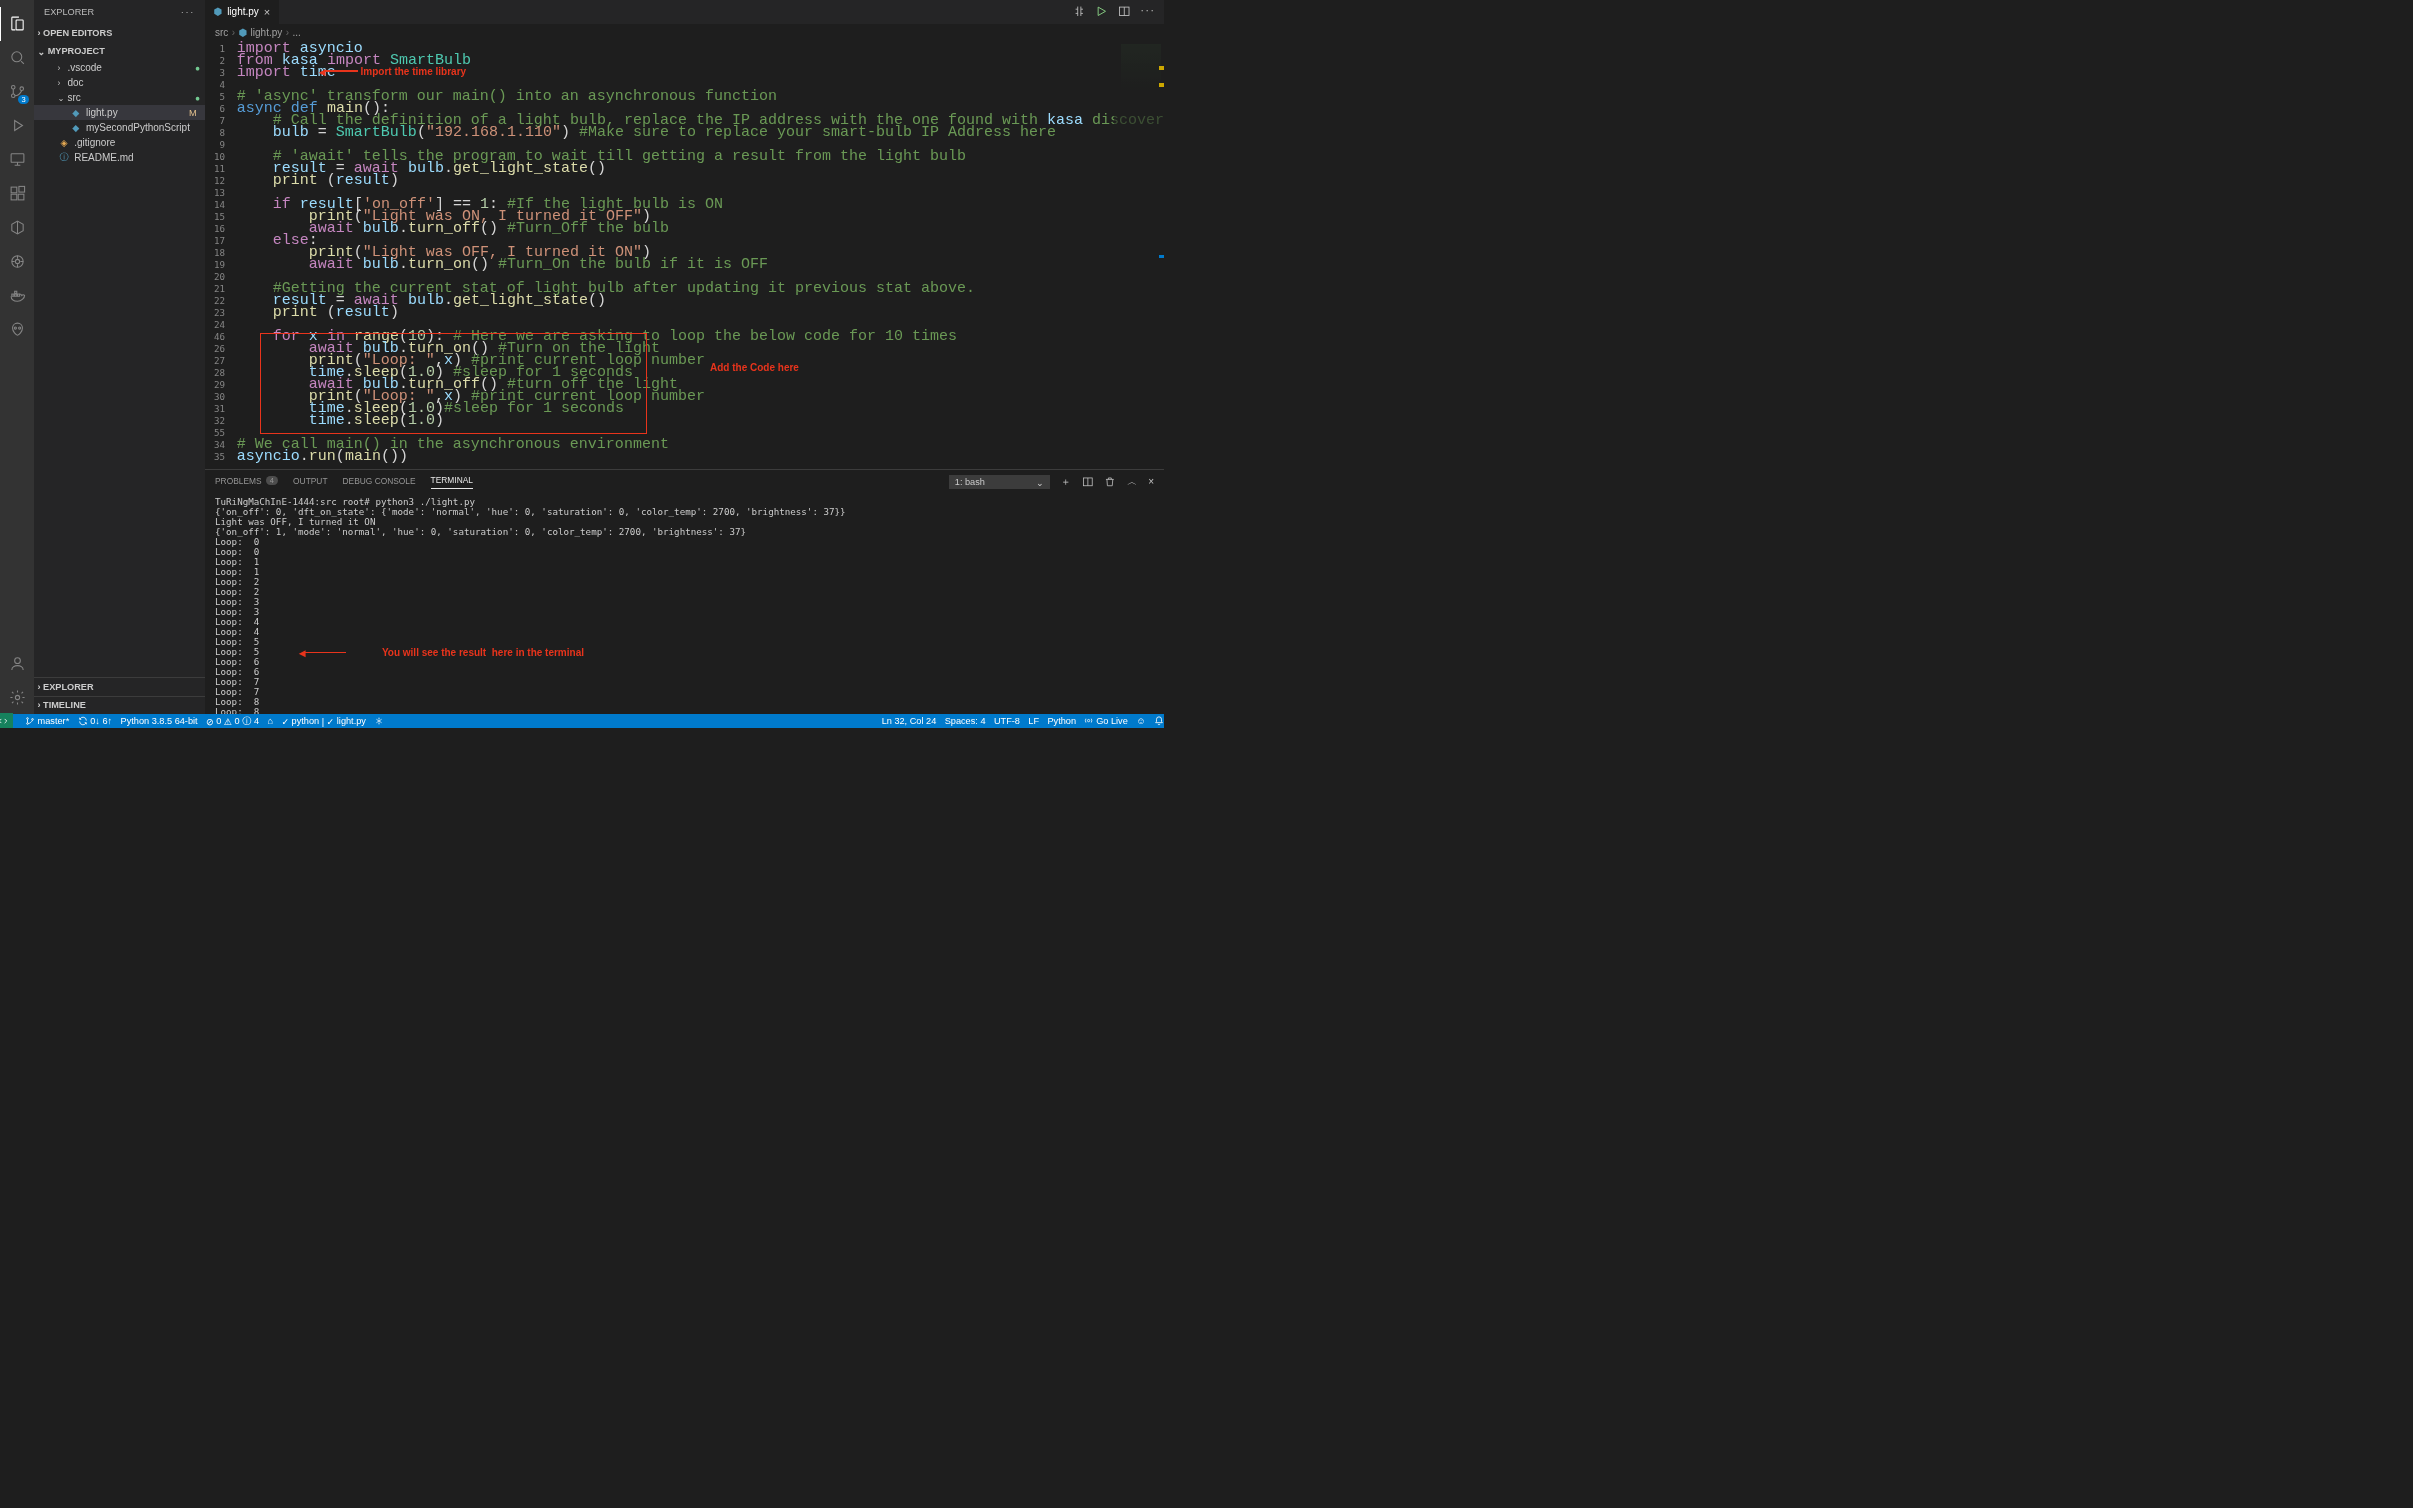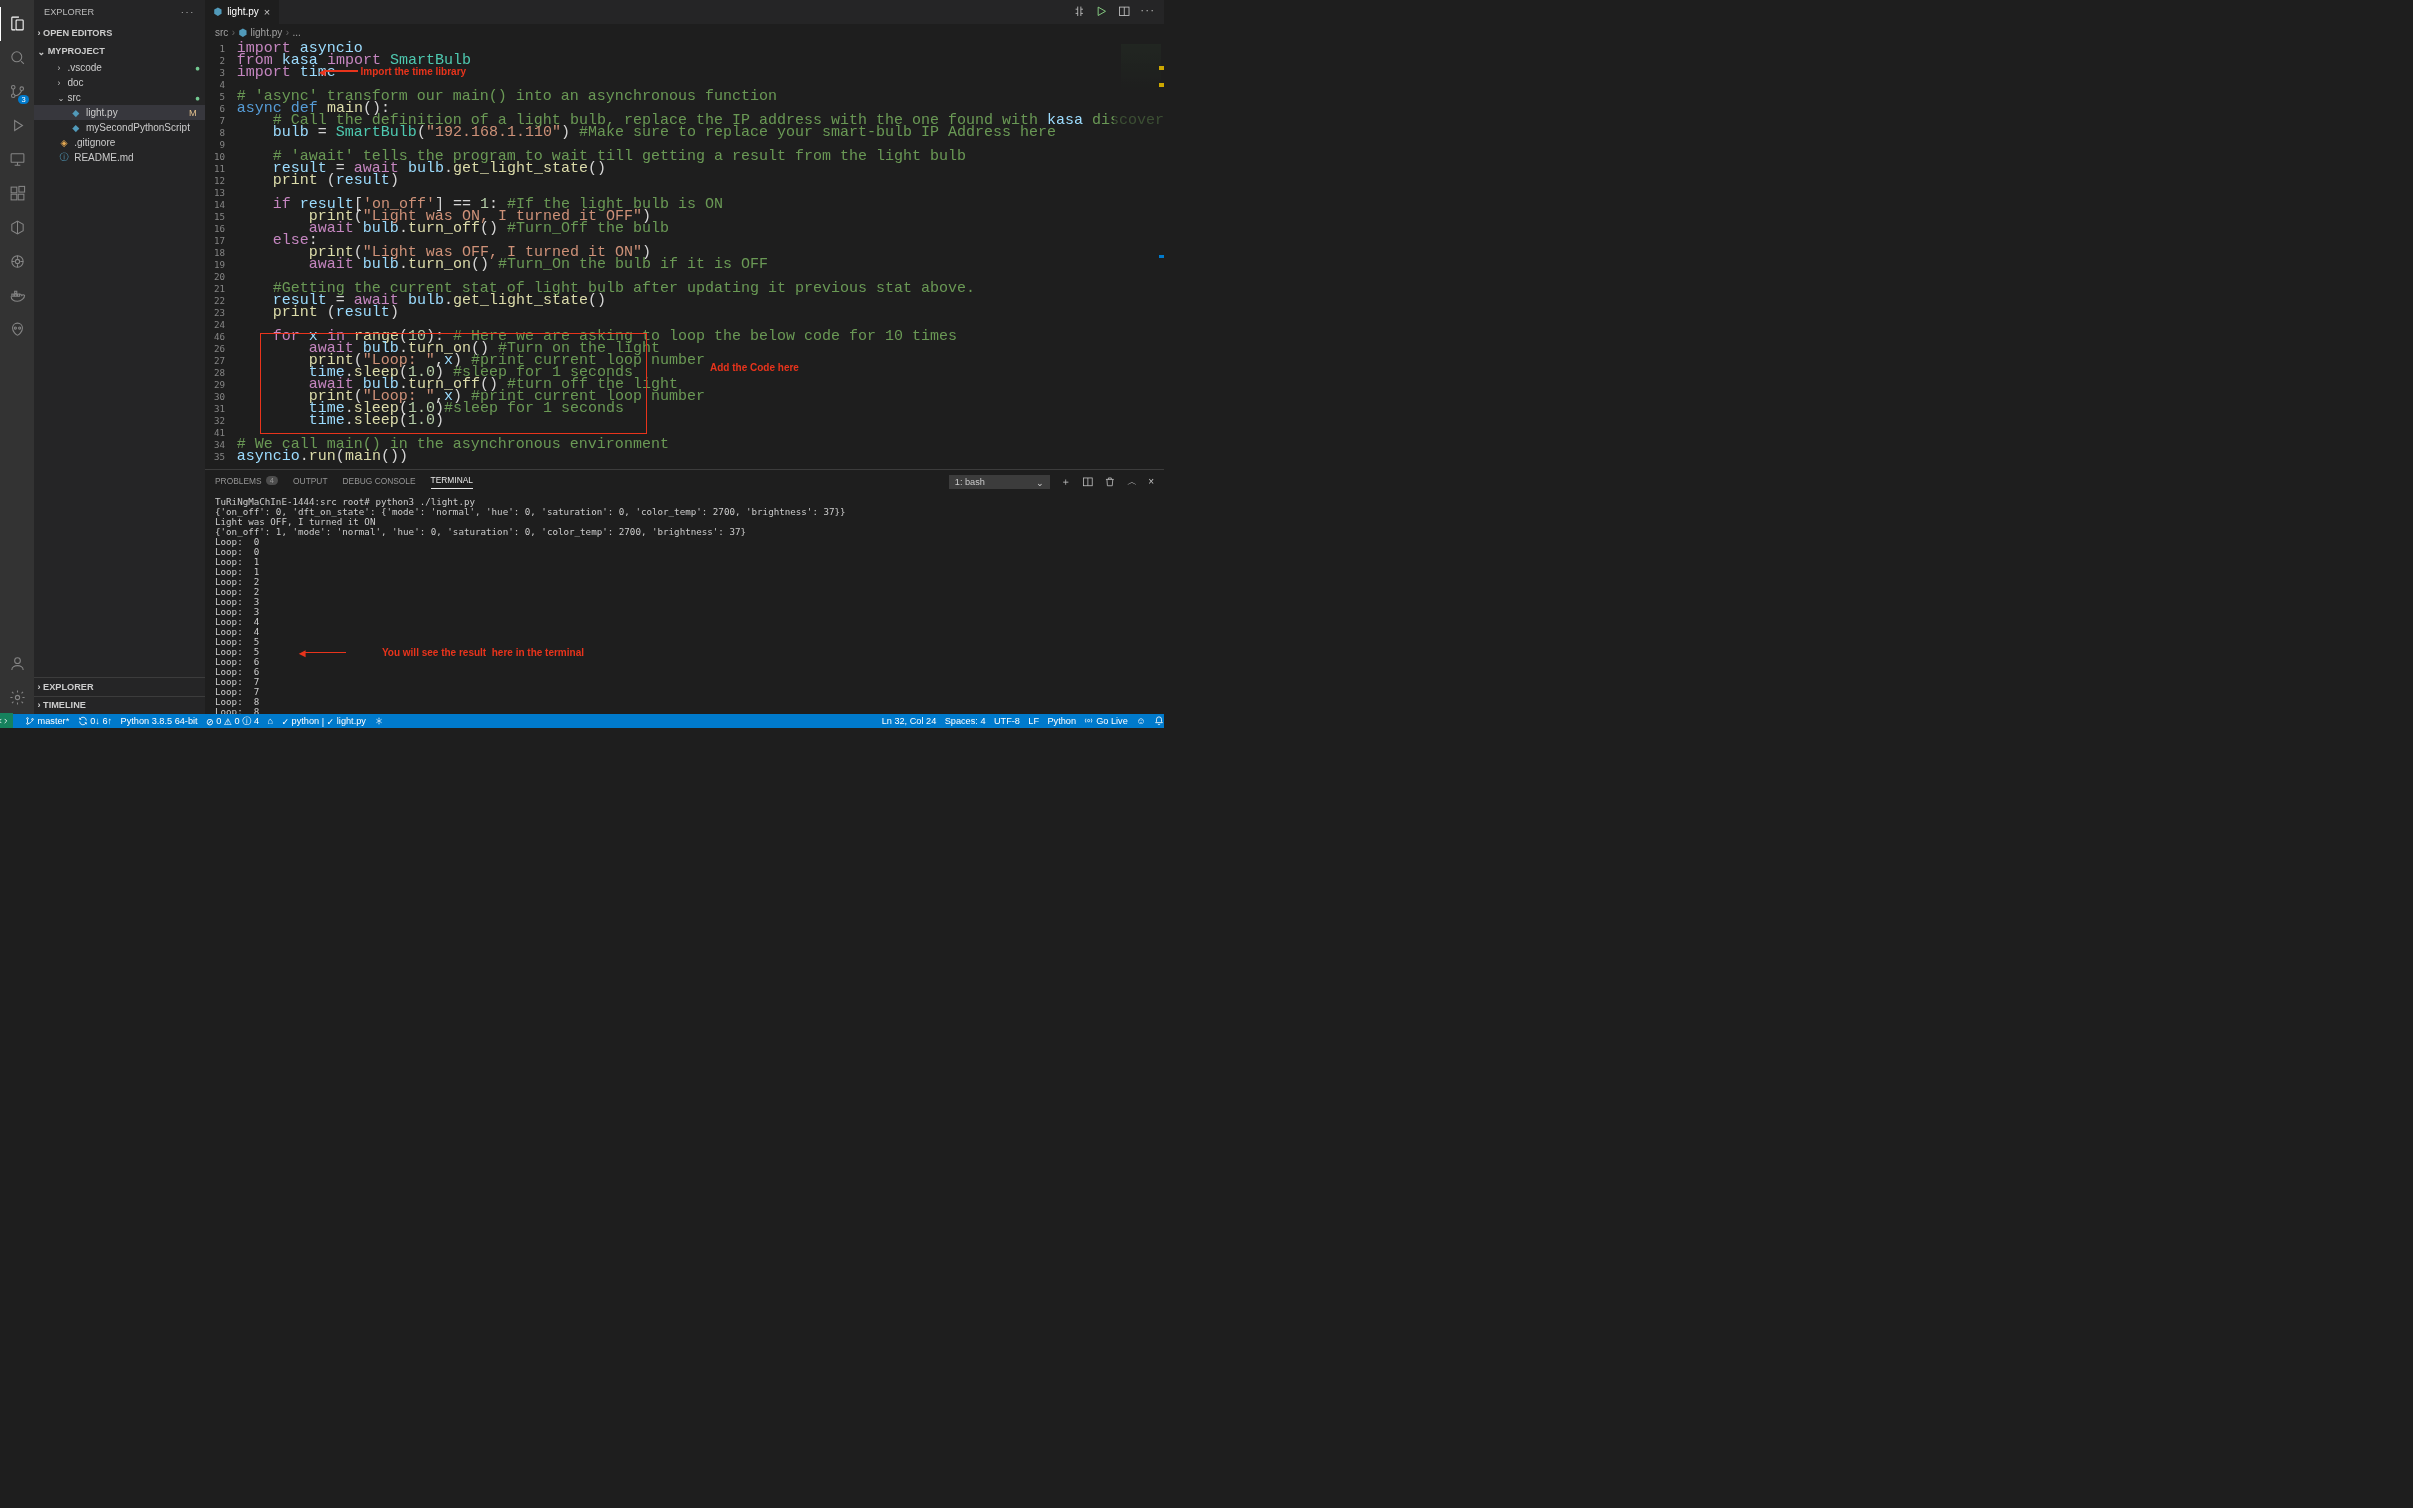--- a/index.html
+++ b/index.html
@@ -399,21 +399,21 @@
             <div>23</div>
             <div>24</div>
             <div>46</div>
             <div>26</div>
             <div>27</div>
             <div>28</div>
             <div>29</div>
             <div>30</div>
             <div>31</div>
             <div>32</div>
-            <div>41</div>
+            <div>55</div>
             <div>34</div>
             <div>35</div>
           </div>
         <div class="code" id="code"><div><span class="kw">import</span><span class="op"> </span><span class="vr">asyncio</span></div><div><span class="kw">from</span><span class="op"> </span><span class="vr">kasa</span><span class="op"> </span><span class="kw">import</span><span class="op"> </span><span class="cls">SmartBulb</span></div><div><span class="kw">import</span><span class="op"> </span><span class="vr">time</span></div><div>&nbsp;</div><div><span class="cm"># 'async' transform our main() into an asynchronous function</span></div><div><span class="bl">async</span><span class="op"> </span><span class="bl">def</span><span class="op"> </span><span class="fn">main</span><span class="op">():</span></div><div><span class="op">    </span><span class="cm"># Call the definition of a light bulb, replace the IP address with the one found with </span><span class="vr">kasa</span><span class="cm"> discover</span></div><div><span class="op">    </span><span class="vr">bulb</span><span class="op"> = </span><span class="cls">SmartBulb</span><span class="op">(</span><span class="str">"192.168.1.110"</span><span class="op">) </span><span class="cm">#Make sure to replace your smart-bulb IP Address here</span></div><div>&nbsp;</div><div><span class="op">    </span><span class="cm"># 'await' tells the program to wait till getting a result from the light bulb</span></div><div><span class="op">    </span><span class="vr">result</span><span class="op"> = </span><span class="kw">await</span><span class="op"> </span><span class="vr">bulb</span><span class="op">.</span><span class="fn">get_light_state</span><span class="op">()</span></div><div><span class="op">    </span><span class="fn">print</span><span class="op"> (</span><span class="vr">result</span><span class="op">)</span></div><div>&nbsp;</div><div><span class="op">    </span><span class="kw">if</span><span class="op"> </span><span class="vr">result</span><span class="op">[</span><span class="str">'on_off'</span><span class="op">] == </span><span class="num">1</span><span class="op">: </span><span class="cm">#If the light bulb is ON</span></div><div><span class="op">        </span><span class="fn">print</span><span class="op">(</span><span class="str">"Light was ON, I turned it OFF"</span><span class="op">)</span></div><div><span class="op">        </span><span class="kw">await</span><span class="op"> </span><span class="vr">bulb</span><span class="op">.</span><span class="fn">turn_off</span><span class="op">() </span><span class="cm">#Turn_Off the bulb</span></div><div><span class="op">    </span><span class="kw">else</span><span class="op">:</span></div><div><span class="op">        </span><span class="fn">print</span><span class="op">(</span><span class="str">"Light was OFF, I turned it ON"</span><span class="op">)</span></div><div><span class="op">        </span><span class="kw">await</span><span class="op"> </span><span class="vr">bulb</span><span class="op">.</span><span class="fn">turn_on</span><span class="op">() </span><span class="cm">#Turn_On the bulb if it is OFF</span></div><div>&nbsp;</div><div><span class="op">    </span><span class="cm">#Getting the current stat of light bulb after updating it previous stat above.</span></div><div><span class="op">    </span><span class="vr">result</span><span class="op"> = </span><span class="kw">await</span><span class="op"> </span><span class="vr">bulb</span><span class="op">.</span><span class="fn">get_light_state</span><span class="op">()</span></div><div><span class="op">    </span><span class="fn">print</span><span class="op"> (</span><span class="vr">result</span><span class="op">)</span></div><div>&nbsp;</div><div><span class="op">    </span><span class="kw">for</span><span class="op"> </span><span class="vr">x</span><span class="op"> </span><span class="kw">in</span><span class="op"> </span><span class="fn">range</span><span class="op">(</span><span class="num">10</span><span class="op">): </span><span class="cm"># Here we are asking to loop the below code for 10 times</span></div><div><span class="op">        </span><span class="kw">await</span><span class="op"> </span><span class="vr">bulb</span><span class="op">.</span><span class="fn">turn_on</span><span class="op">() </span><span class="cm">#Turn on the light</span></div><div><span class="op">        </span><span class="fn">print</span><span class="op">(</span><span class="str">"Loop: "</span><span class="op">,</span><span class="vr">x</span><span class="op">) </span><span class="cm">#print current loop number</span></div><div><span class="op">        </span><span class="vr">time</span><span class="op">.</span><span class="fn">sleep</span><span class="op">(</span><span class="num">1.0</span><span class="op">) </span><span class="cm">#sleep for 1 seconds</span></div><div><span class="op">        </span><span class="kw">await</span><span class="op"> </span><span class="vr">bulb</span><span class="op">.</span><span class="fn">turn_off</span><span class="op">() </span><span class="cm">#turn off the light</span></div><div><span class="op">        </span><span class="fn">print</span><span class="op">(</span><span class="str">"Loop: "</span><span class="op">,</span><span class="vr">x</span><span class="op">) </span><span class="cm">#print current loop number</span></div><div><span class="op">        </span><span class="vr">time</span><span class="op">.</span><span class="fn">sleep</span><span class="op">(</span><span class="num">1.0</span><span class="op">)</span><span class="cm">#sleep for 1 seconds</span></div><div><span class="op">        </span><span class="vr">time</span><span class="op">.</span><span class="fn">sleep</span><span class="op">(</span><span class="num">1.0</span><span class="op">)</span></div><div>&nbsp;</div><div><span class="cm"># We call main() in the asynchronous environment</span></div><div><span class="vr">asyncio</span><span class="op">.</span><span class="fn">run</span><span class="op">(</span><span class="fn">main</span><span class="op">())</span></div></div>
 
         <div class="annot" style="top:25px; left:114px; display:flex; align-items:center;">
           <span class="arrow-head-l"></span><span class="arrow-line" style="width:34px;"></span>
           &nbsp;<span>Import the time library</span>
         </div>
         <div class="codebox-outline" style="top:292px; left:55px; width:387px; height:101px;"></div>

